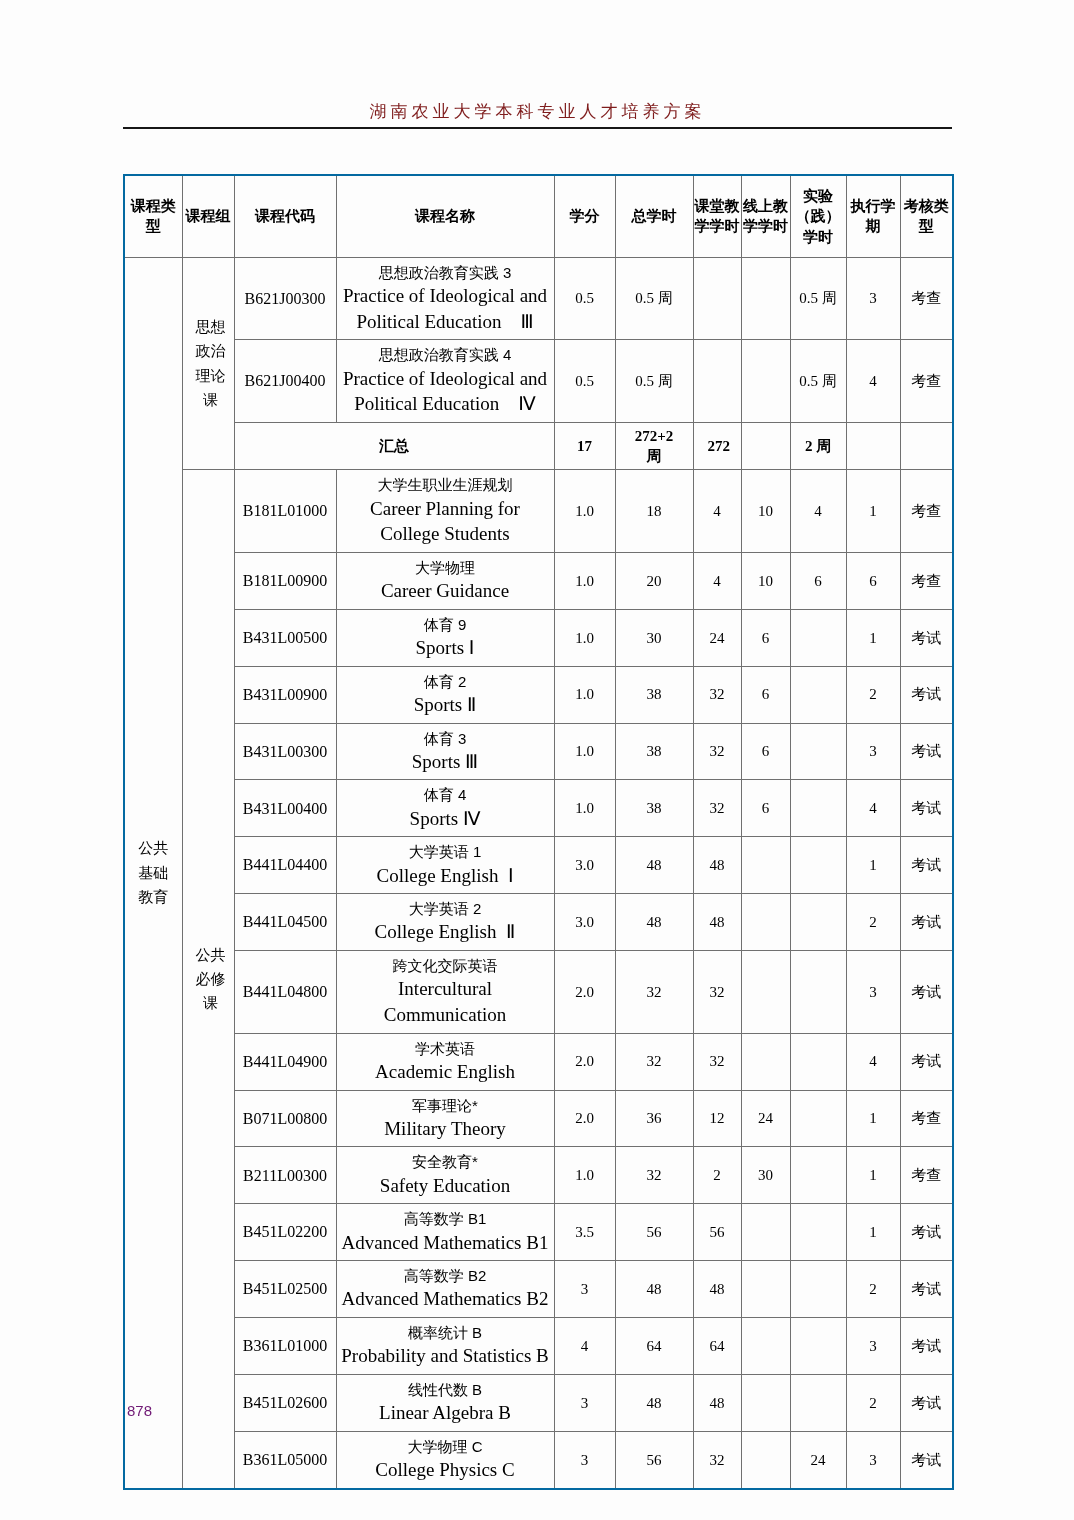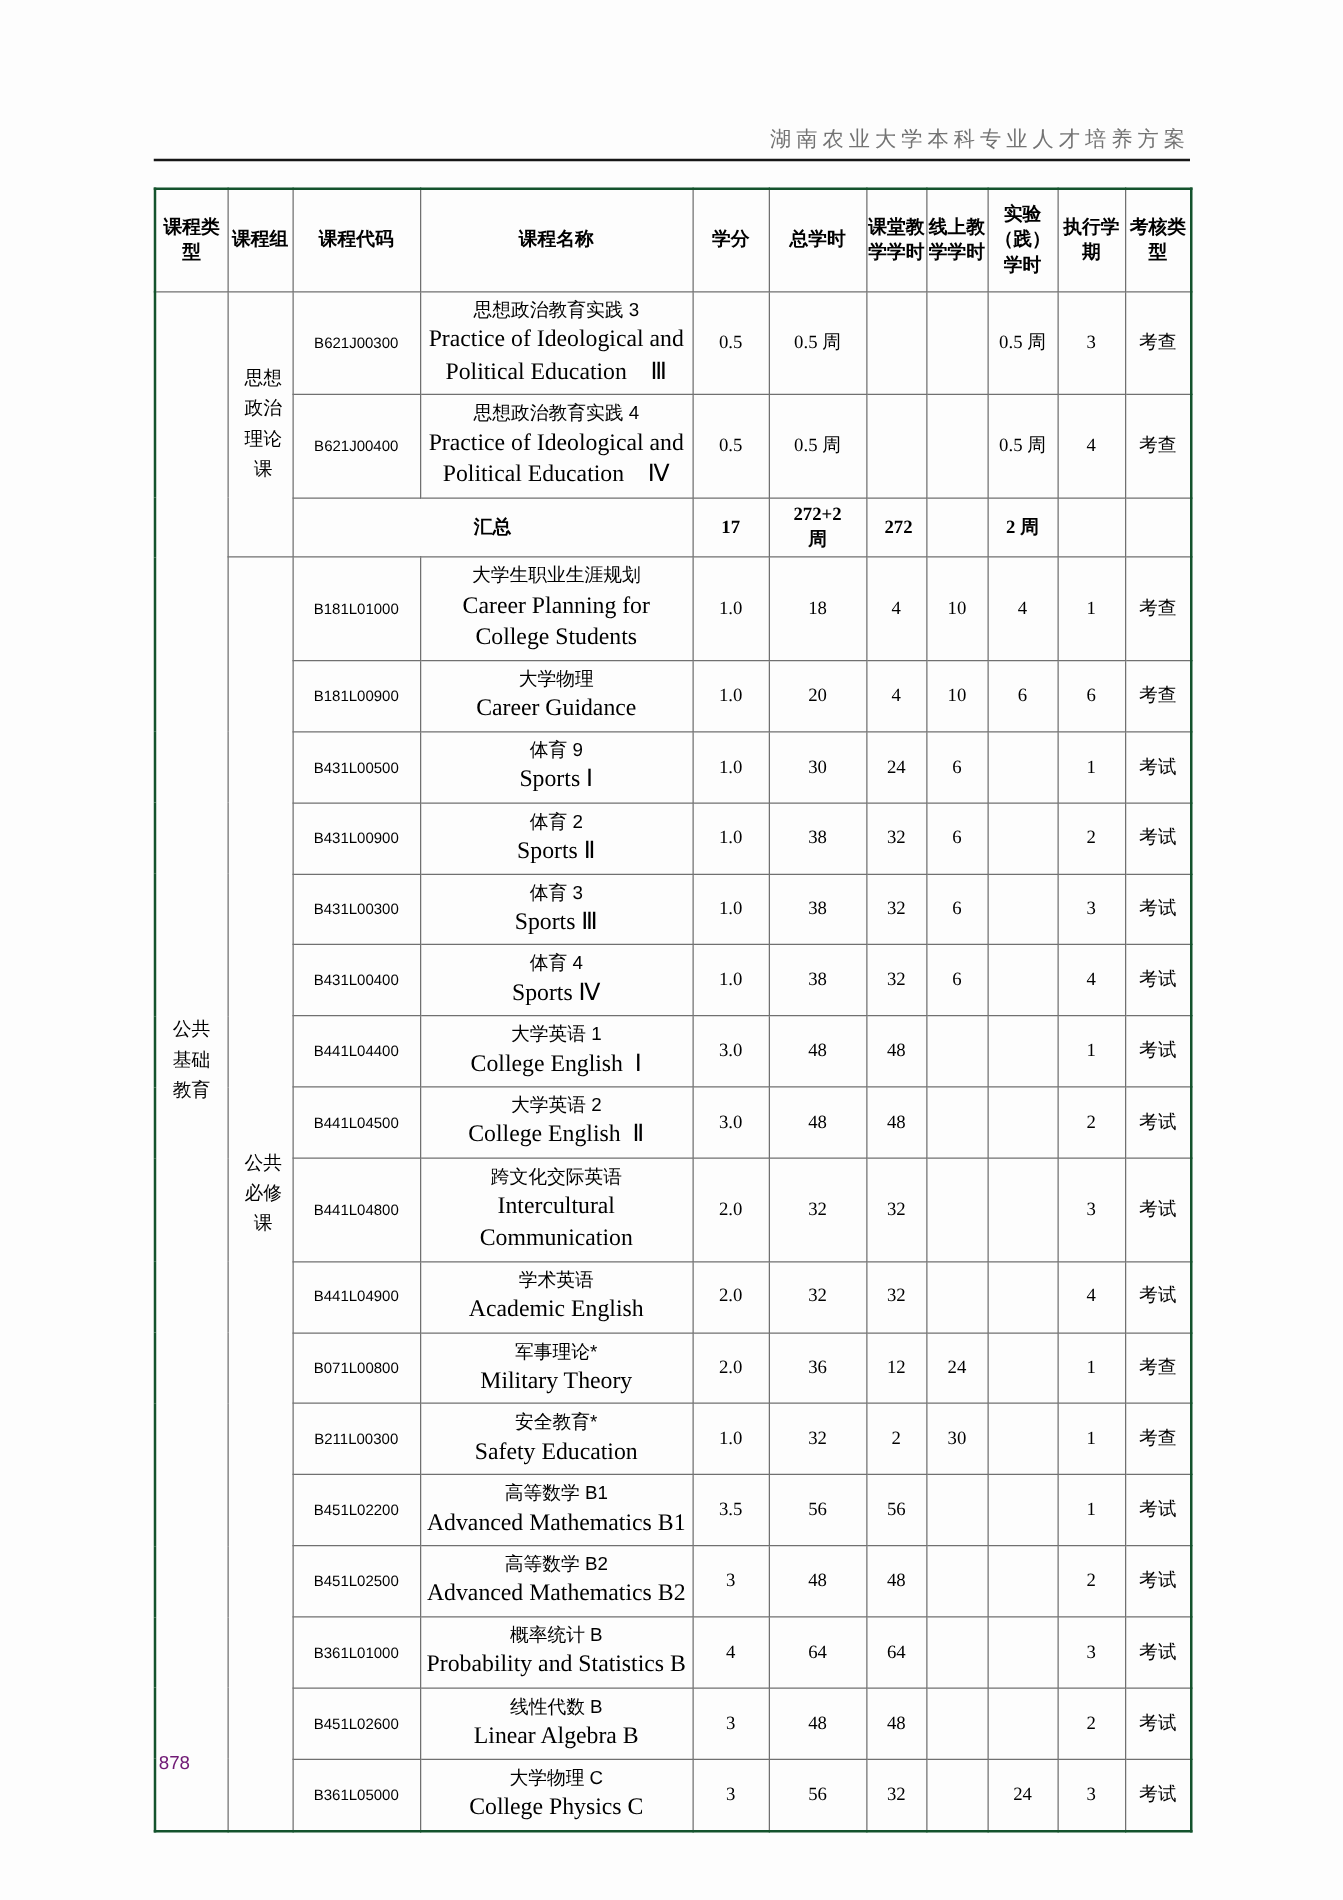--- a/index.html
+++ b/index.html
@@ -4,34 +4,34 @@
 <style>
   html,body{margin:0;padding:0;}
   body{
     width:1074px;height:1520px;background:#fdfdfd;color:#000;
     font-family:"Liberation Serif",serif;
     -webkit-font-smoothing:antialiased;
   }
   .page{position:relative;width:1074px;height:1520px;overflow:hidden;background:#fdfdfd;}
   .content{position:absolute;left:123px;top:0;width:829px;}
   .doc-title{
-    margin-top:100px;text-align:right;font-size:17px;letter-spacing:4px;
-    font-family:"Liberation Serif",serif;color:#737373;white-space:nowrap;
+    margin-top:100px;text-align:center;font-size:17px;letter-spacing:4px;
+    font-family:"Liberation Serif",serif;color:#7f1d1d;white-space:nowrap;
   }
   .header-rule{margin-top:4px;height:0;border-top:2px solid #171717;}
   table.course{
-    border-collapse:collapse;table-layout:fixed;width:829px;margin-top:21px;
-    border:2px solid #14532d;
+    border-collapse:collapse;table-layout:fixed;width:829px;margin-top:45px;
+    border:2px solid #0369a1;
   }
   th,td{
     border:1px solid #707070;text-align:center;vertical-align:middle;
     padding:5px 2px;font-size:15px;line-height:1.35;overflow:hidden;
   }
   th{font-weight:bold;padding:10px 1px;font-size:15px;}
-  td.code{font-family:Liberation Sans, sans-serif;font-size:12px;text-align:center;}
+  td.code{font-family:Liberation Serif, serif;font-size:16px;text-align:center;}
   td.name{padding:5px 1px;}
   .name-zh{font-family:"Liberation Sans",sans-serif;font-size:15px;}
   .name-en{font-family:Liberation Serif, serif;font-size:19px;white-space:pre-line;}
   td.num{font-family:"Liberation Serif",serif;font-size:15px;}
   td.merge-cell{padding:12px;}
   .vlabel{
     display:inline-block;width:32px;word-break:break-all;
     line-height:1.62;font-size:15px;text-align:center;
   }
   tr.summary td{font-weight:bold;padding:3px 14px;height:21px;}

